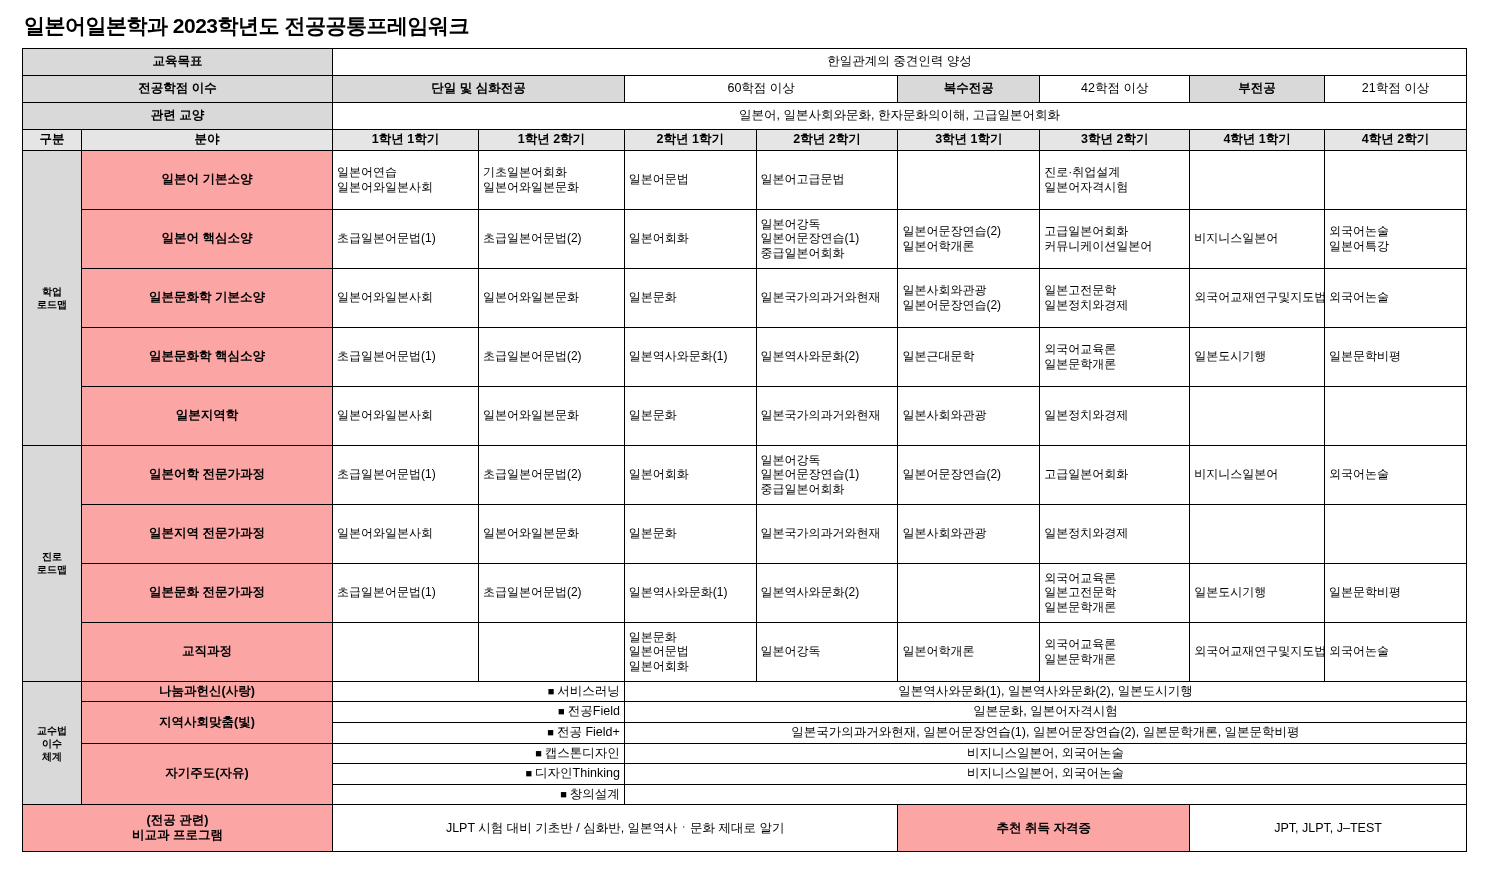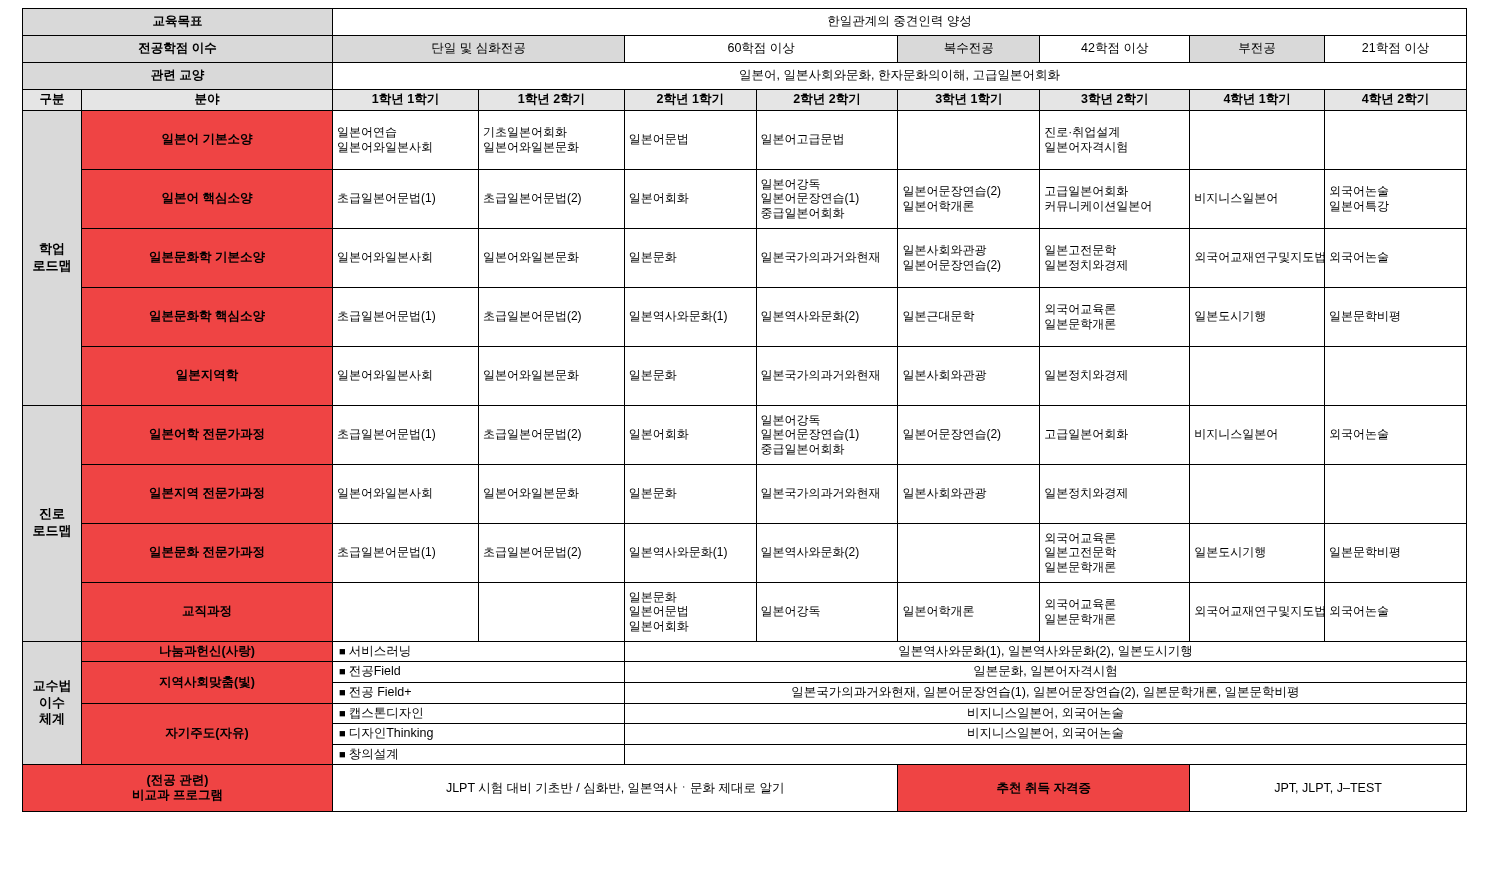--- a/index.html
+++ b/index.html
@@ -17,40 +17,41 @@
   }
   table{border-collapse:collapse;table-layout:fixed;}
   td,th{
     border:1px solid #000;
     font-size:12.5px;
     padding:2px 4px;
     vertical-align:middle;
     word-break:keep-all;
     line-height:1.25;
   }
-  .shade{background:#d9d9d9;}
-  .lightshade{background:#ef4444;}
+  .shade{background:#d9d9d9;font-weight:bold;}
+  .lightshade{background:#fca5a5;}
   .ctr{text-align:center;}
   .lft{text-align:center;}
   .bold{font-weight:bold;}
   .cell-list{white-space:pre-line;line-height:1.22;font-size:12px;}
   .vert-label{
-    font-weight:bold;font-size:13px;text-align:center;line-height:1.3;
+    font-weight:bold;font-size:10px;text-align:center;line-height:1.3;
   }
   .hdr{background:#e5e5e5;font-weight:bold;text-align:center;font-size:12.5px;}
   .plainlabel{font-weight:bold;text-align:center;font-size:12.5px;}
   .sq{font-size:11px;margin-right:3px;}
-  .tag-cell{font-size:12.5px;text-align:left;padding-left:6px;margin-top:32px;}
+  .tag-cell{font-size:12.5px;text-align:right;padding-left:6px;margin-top:32px;}
   .topinfo td{height:22px;}
   .course-cell{height:54px;}
 </style>
 </head>
 <body>
 
 <div class="page">
+  <div class="doc-title">일본어일본학과 2023학년도 전공공통프레임워크</div>
 
   <table style="width:1445px;">
     <colgroup>
       <col style="width:58px">
       <col style="width:248px">
       <col style="width:144px">
       <col style="width:144px">
       <col style="width:130px">
       <col style="width:140px">
       <col style="width:140px">

